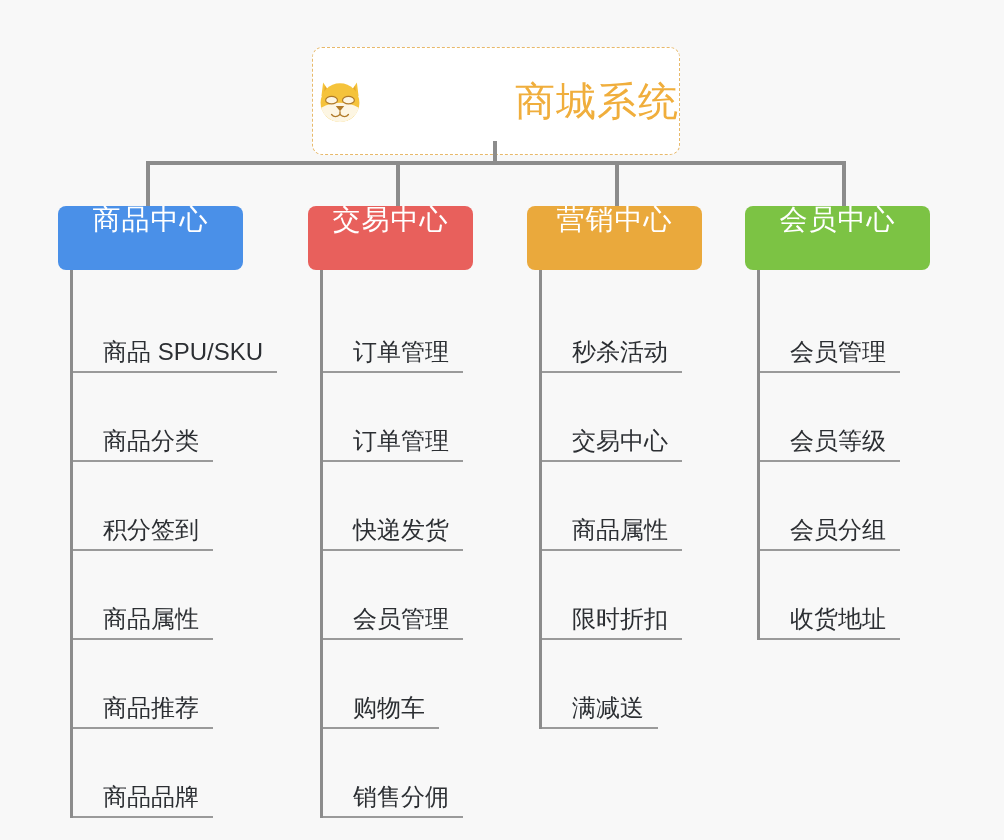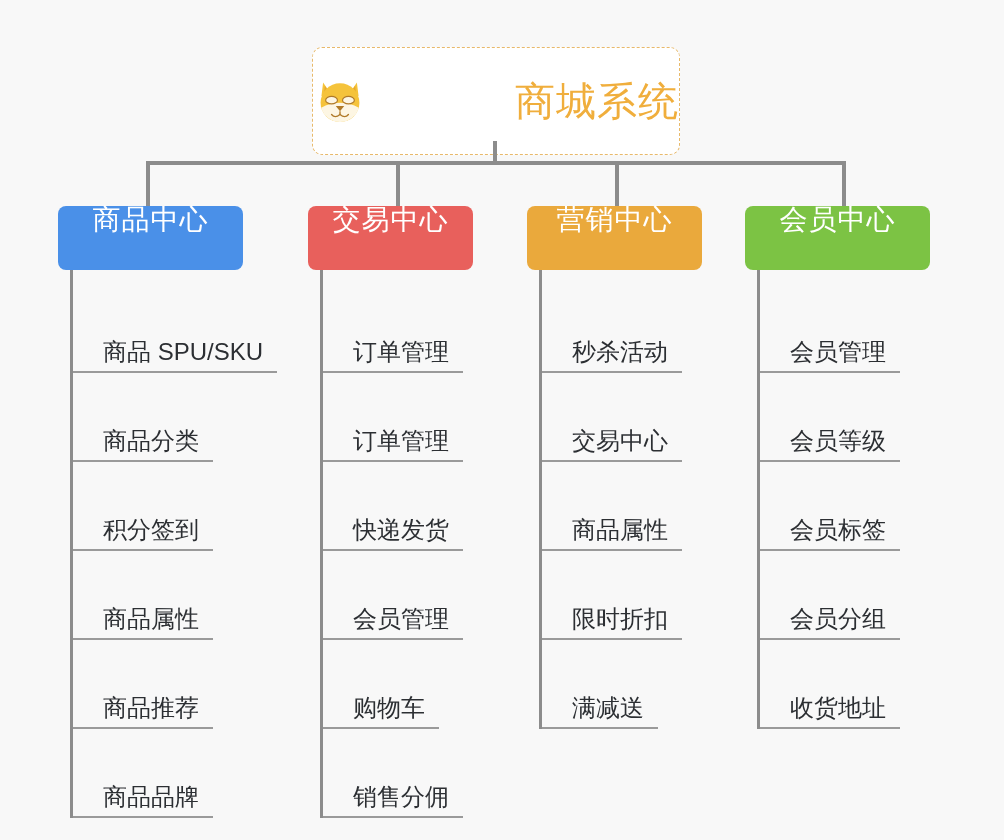--- a/index.html
+++ b/index.html
@@ -250,23 +250,20 @@
       <span class="cat-label">会员中心</span>
     </div>
     <div class="leaves">
       <div class="leaf">
           <div class="leaf-inner"><span class="leaf-label">会员管理</span></div>
         </div>
       <div class="leaf">
           <div class="leaf-inner"><span class="leaf-label">会员等级</span></div>
         </div>
       <div class="leaf">
-          <div class="leaf-inner"><span class="leaf-label">会员标签</span></div>
-        </div>
-      <div class="leaf">
           <div class="leaf-inner"><span class="leaf-label">会员分组</span></div>
         </div>
       <div class="leaf">
           <div class="leaf-inner"><span class="leaf-label">收货地址</span></div>
         </div>
     </div>
   </div>
 
 </div>
 

